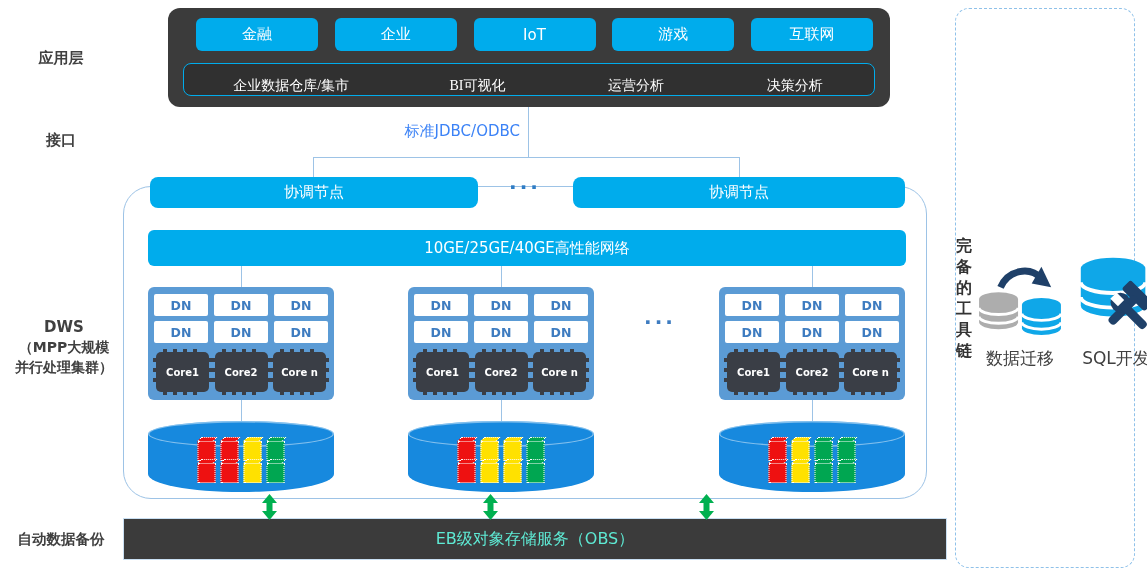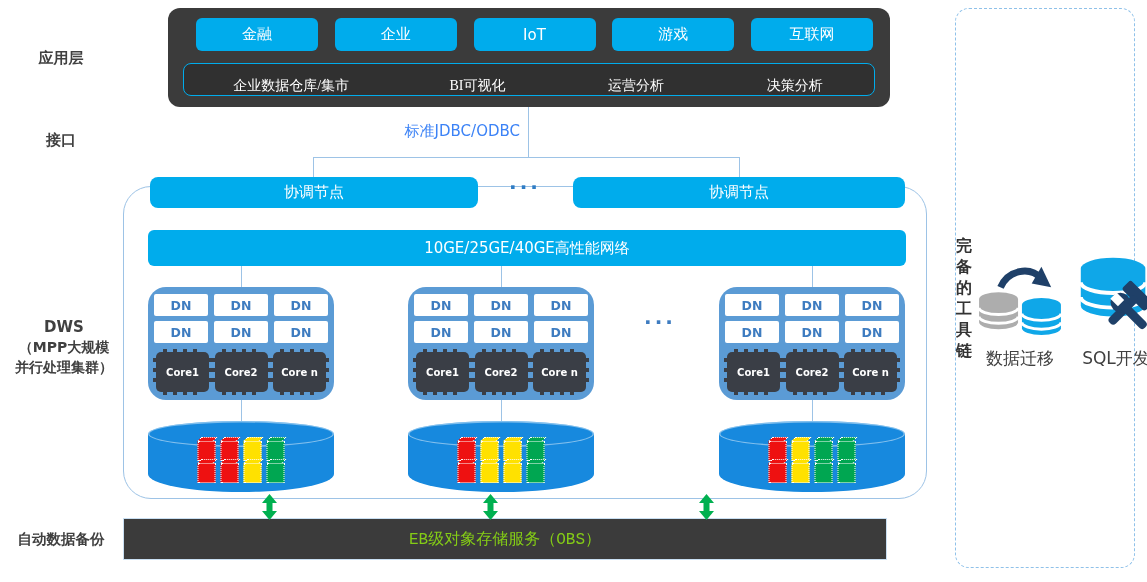--- a/index.html
+++ b/index.html
@@ -33,21 +33,21 @@
   .coord-bar{top:177px;height:31px;background:var(--cyan,#00ACEC);border-radius:8px;color:#fff;
     font-size:15px;display:flex;align-items:center;justify-content:center;z-index:2;}
   .coord-1{left:150px;width:328px;}
   .coord-2{left:573px;width:332px;}
   .dots{color:#2F7CC4;font-weight:bold;font-size:20px;letter-spacing:3px;text-align:center;z-index:3;}
   .dots-coord{left:490px;top:162px;width:70px;height:40px;line-height:40px;}
   .dots-group{left:625px;top:295px;width:70px;height:44px;line-height:44px;color:#3E7CC0;}
   .net-bar{left:148px;top:230px;width:758px;height:36px;background:var(--cyan,#00ACEC);border-radius:6px;
     color:#fff;font-size:15px;display:flex;align-items:center;justify-content:center;z-index:2;}
   
-  .dn-group{top:287px;width:186px;height:113px;background:var(--group-blue,#5B9BD5);border-radius:18px;
+  .dn-group{top:287px;width:186px;height:113px;background:var(--group-blue,#5B9BD5);border-radius:6px;
     padding:7px 6px 6px;box-sizing:border-box;z-index:2;}
   .g1{left:148px;}.g2{left:408px;}.g3{left:719px;}
   .dn-grid{display:grid;grid-template-columns:repeat(3,1fr);gap:5px 6px;}
   .dn-box{height:22px;background:#fff;border-radius:2px;color:#3E7CC0;font-weight:bold;font-size:12.5px;
     display:flex;align-items:center;justify-content:center;}
   .chip-row{display:flex;justify-content:space-between;margin-top:9px;padding:0 2px;}
   .chip{position:relative;width:53px;height:40px;background:#3A3E46;border-radius:5px;color:#fff;
     font-size:10px;font-weight:bold;display:flex;align-items:center;justify-content:center;}
   .pin{position:absolute;}
   .pin-t{top:-3px;left:7px;right:7px;height:3px;background:repeating-linear-gradient(90deg,#3A3E46 0 4px,transparent 4px 10px);}
@@ -65,23 +65,23 @@
   .col{display:flex;flex-direction:column;gap:2px;}
   .cube{width:18px;height:20px;border:1px dotted #fff;position:relative;box-sizing:border-box;}
   .cube::before{content:'';position:absolute;left:1px;top:-5px;width:100%;height:4px;background:inherit;
     transform:skewX(-45deg);border:1px dotted #fff;border-bottom:none;box-sizing:border-box;}
   .cube.red{background:var(--block-red,#EE1111);}
   .cube.yellow{background:var(--block-yellow,#FFE100);}
   .cube.green{background:var(--block-green,#00A651);}
   
   .green-arrow{top:494px;width:15px;height:26px;z-index:3;}
   .a1{left:262px;}.a2{left:483px;}.a3{left:699px;}
-  .obs-bar{left:123px;top:518px;width:764px;height:42px;background:var(--dark-gray,#3B3B3B);
-    border:1px solid #C9DFF2;box-sizing:border-box;color:#84cc16;font-size:16px;
-    display:flex;align-items:center;justify-content:center;font-family:Liberation Mono, monospace;}
+  .obs-bar{left:123px;top:518px;width:824px;height:42px;background:var(--dark-gray,#3B3B3B);
+    border:1px solid #C9DFF2;box-sizing:border-box;color:#5eead4;font-size:16px;
+    display:flex;align-items:center;justify-content:center;}
   
   .tool-panel{left:955px;top:8px;width:180px;height:560px;border:1px dashed #8FC1E9;border-radius:14px;
     box-sizing:border-box;display:flex;flex-direction:row;align-items:center;}
   .tc-title{margin-top:22px;font-weight:bold;font-size:16px;color:#333;}
   .tool{display:flex;flex-direction:column;align-items:center;}
   .tool-1{margin-top:54px;}
   .tool-2{margin-top:42px;}
   .tool-3{margin-top:38px;}
   .tool-label{margin-top:11px;font-size:17px;color:#404040;}
 </style>

